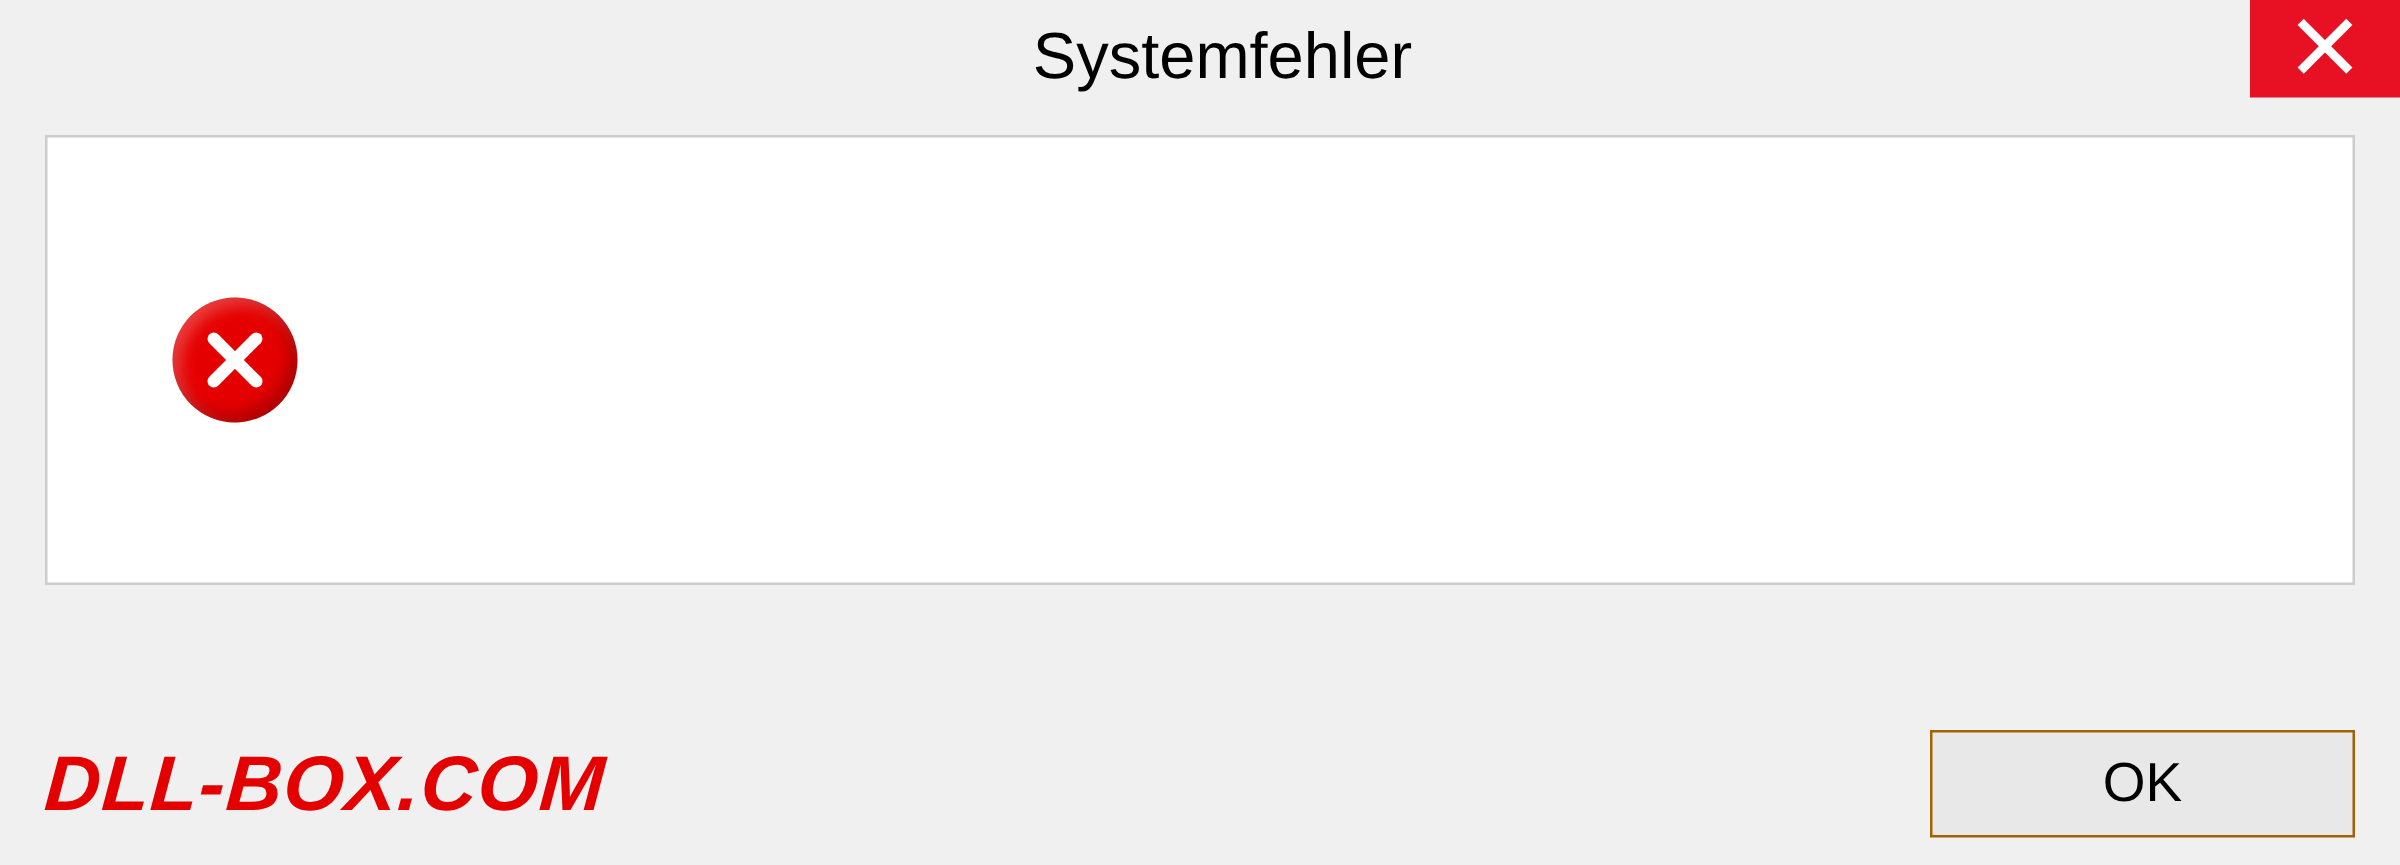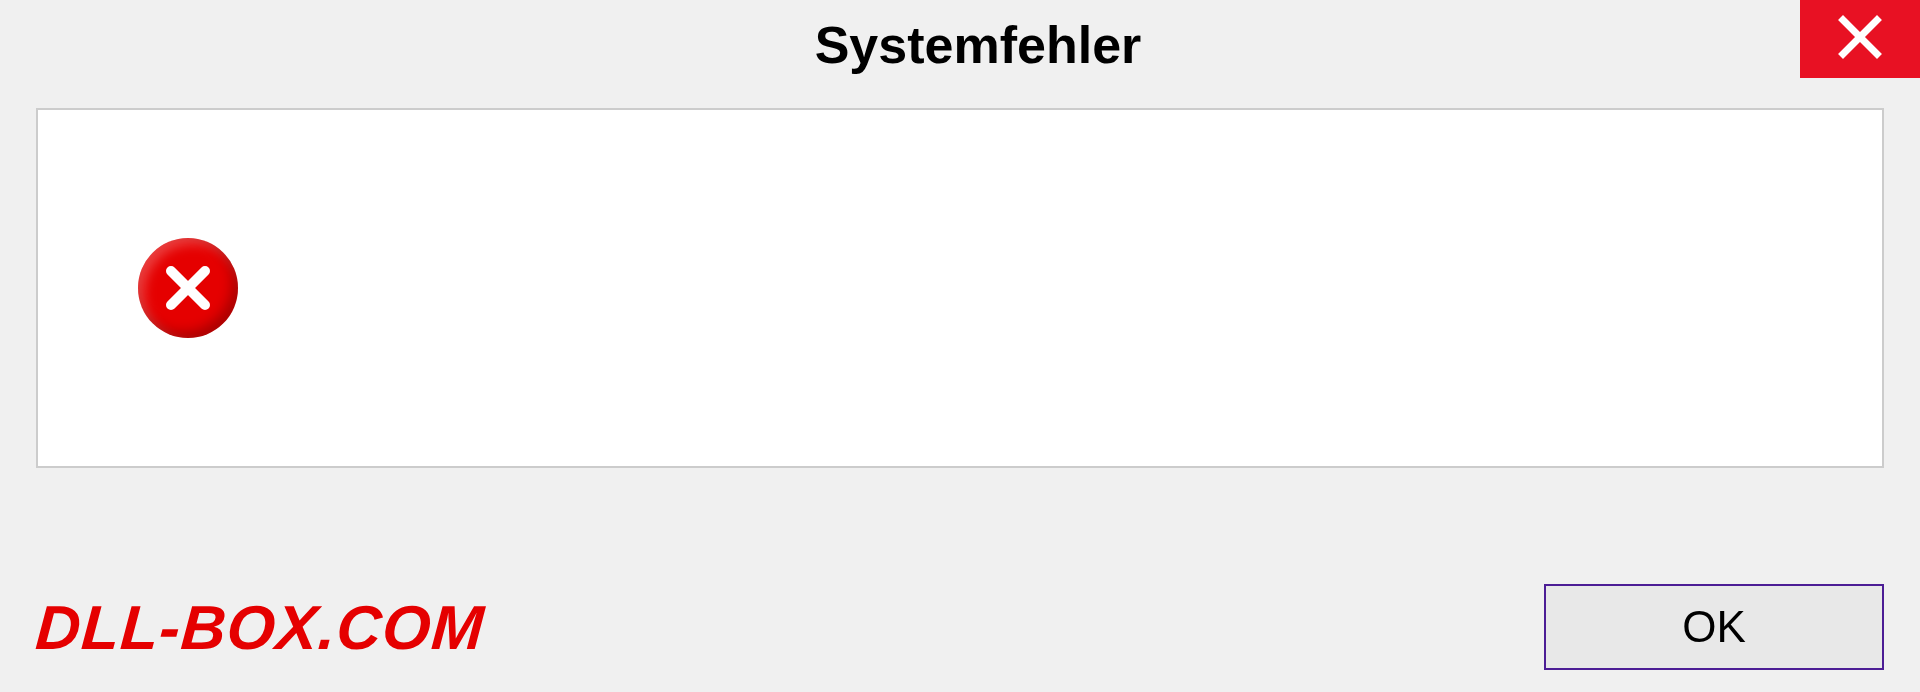--- a/index.html
+++ b/index.html
@@ -18,21 +18,21 @@
     .titlebar {
       width: 100%;
       height: 90px;
       display: flex;
       align-items: center;
       justify-content: center;
       position: relative;
     }
     .title {
       font-size: 52px;
-      font-weight: 700;
+      font-weight: 400;
       color: #000;
       margin-left: 36px;
     }
     .close-btn {
       position: absolute;
       top: 0;
       right: 0;
       width: 120px;
       height: 78px;
       background: #e81123;
@@ -93,21 +93,21 @@
       color: #e50000;
       letter-spacing: 1px;
       font-family: Arial, sans-serif;
       font-style: italic;
       transform: skewX(-4deg);
     }
     .ok-btn {
       width: 340px;
       height: 86px;
       background: #e8e8e8;
-      border: 2px solid #4c1d95;
+      border: 2px solid #a16207;
       font-size: 44px;
       font-family: inherit;
       color: #000;
       cursor: pointer;
       display: flex;
       align-items: center;
       justify-content: center;
     }
   </style>
 </head>

